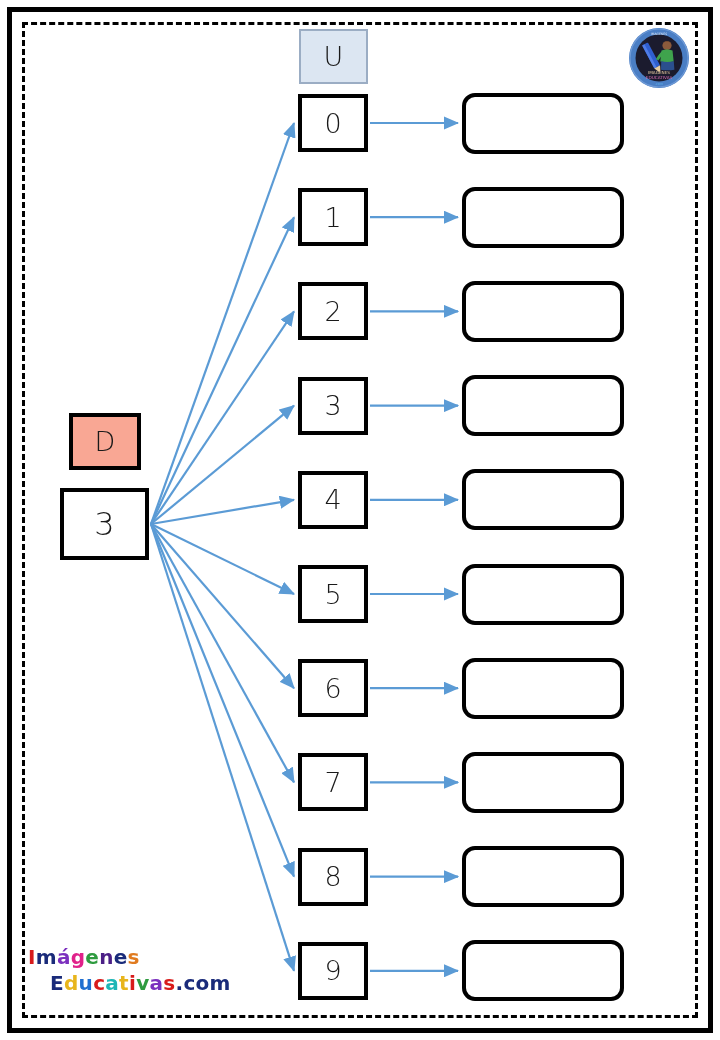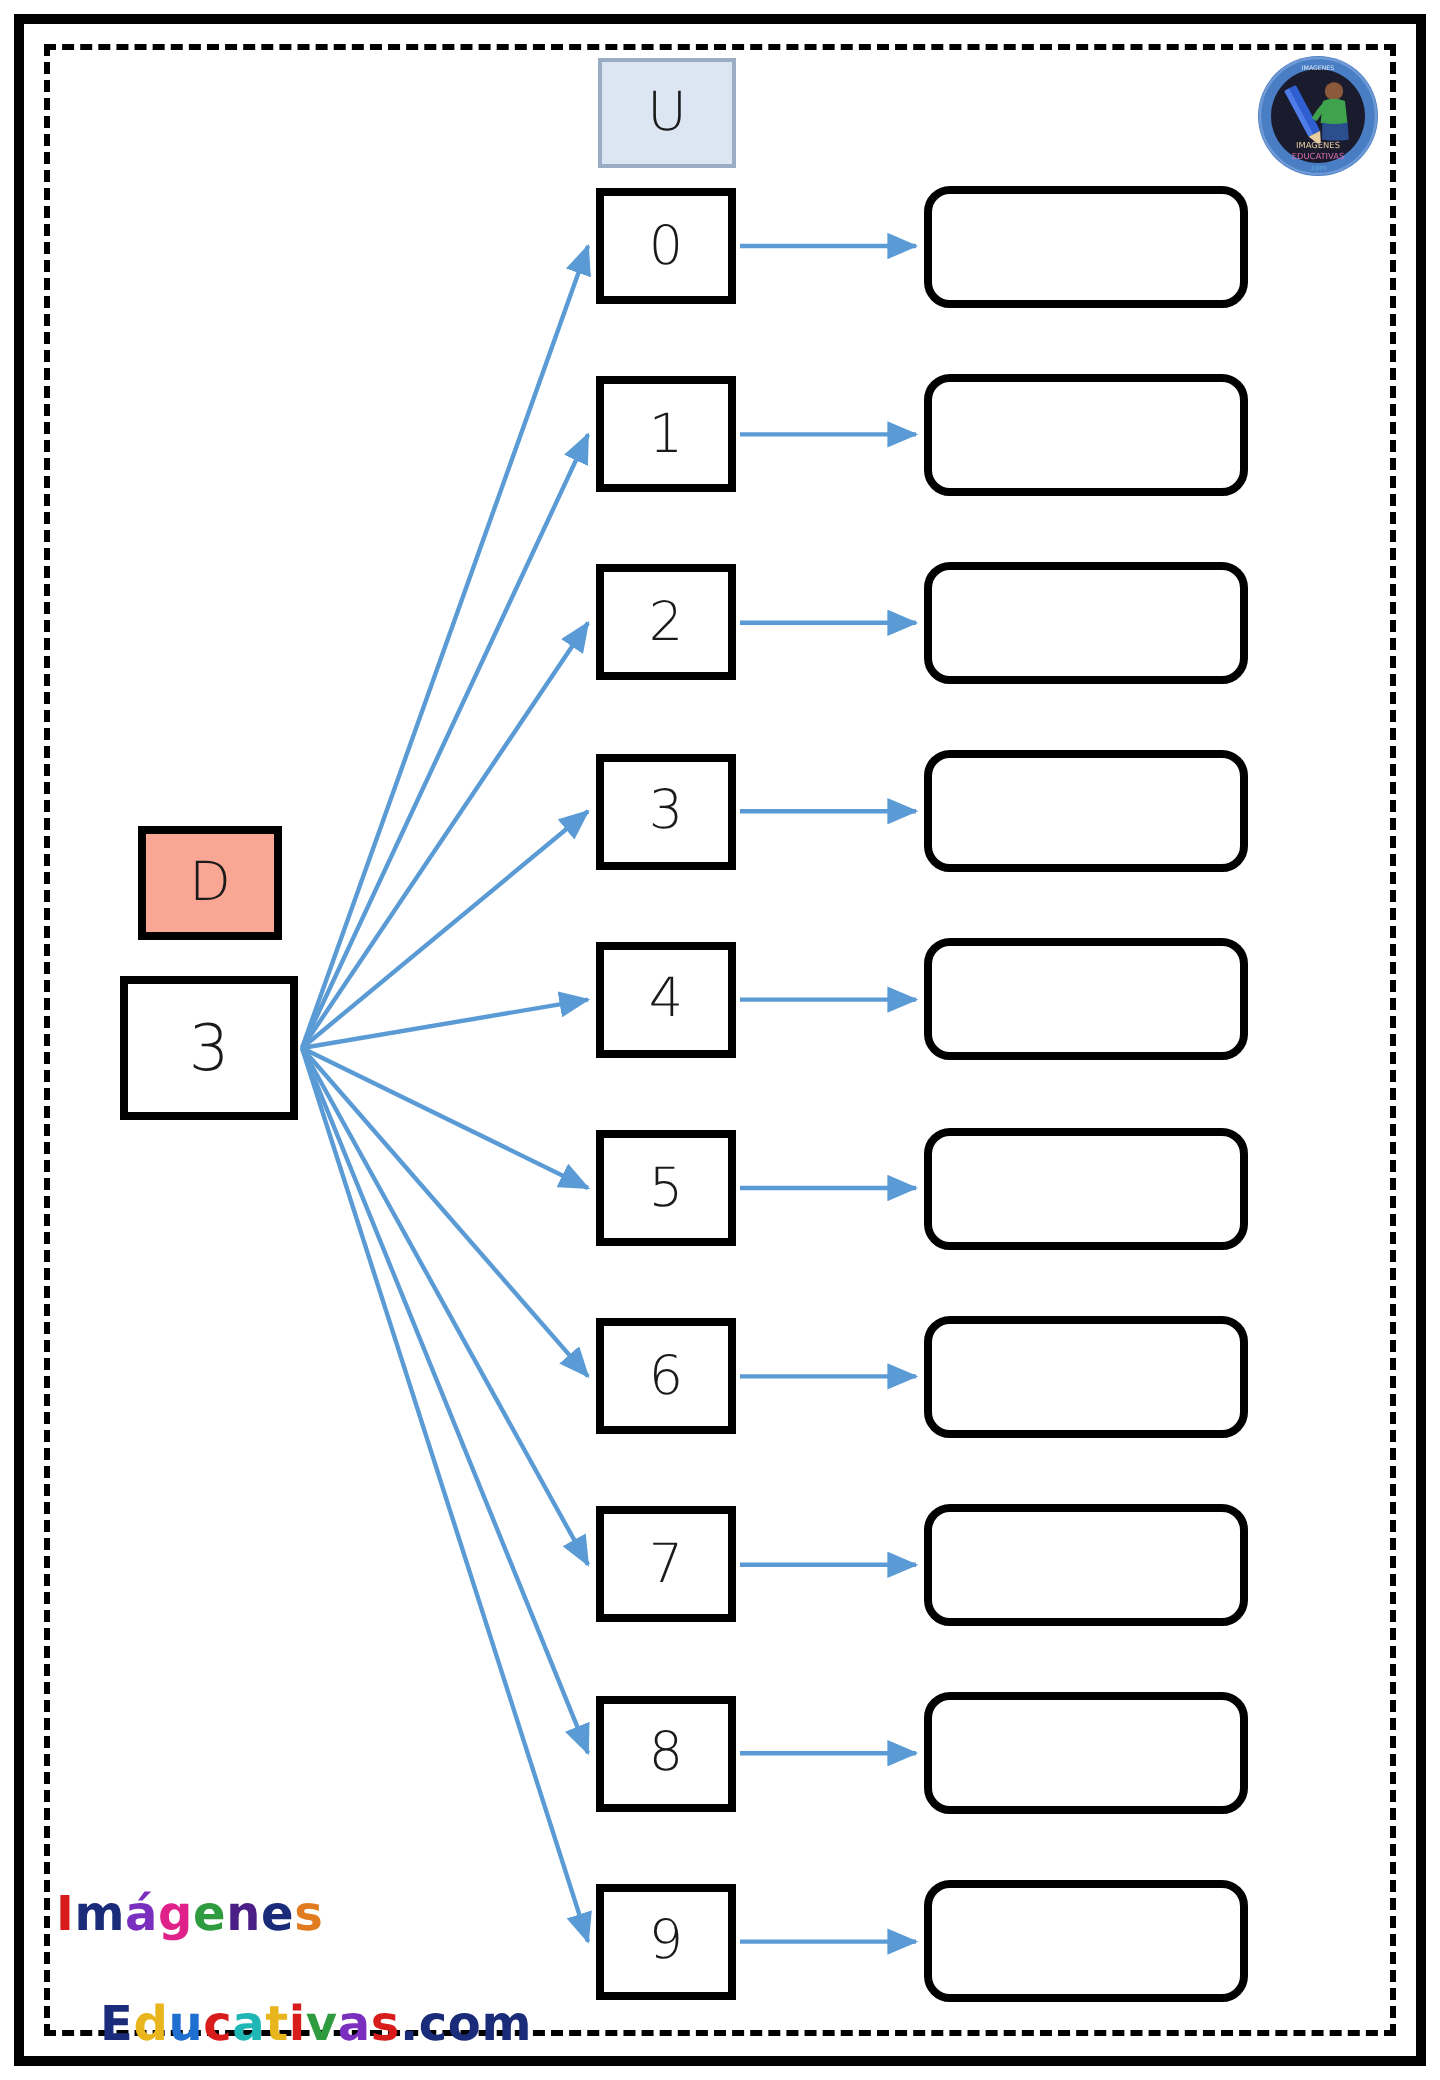--- a/index.html
+++ b/index.html
@@ -132,25 +132,25 @@
     height: 62px;
   }
 
   
   #watermark {
     position: absolute;
     left: 28px;
     top: 944px;
     font-family: "DejaVu Sans", sans-serif;
     font-weight: bold;
-    font-size: 24px;
+    font-size: 20px;
     line-height: 26px;
     letter-spacing: 0.3px;
   }
-  #watermark .line2 { margin-left: 22px; margin-top: 29px; }
+  #watermark .line2 { margin-left: 22px; }
   #watermark span { display: inline; }
 </style>
 </head>
 <body>
 
 <div id="worksheet">
 
   <div class="border-outer"></div>
   <div class="border-inner"></div>
 

